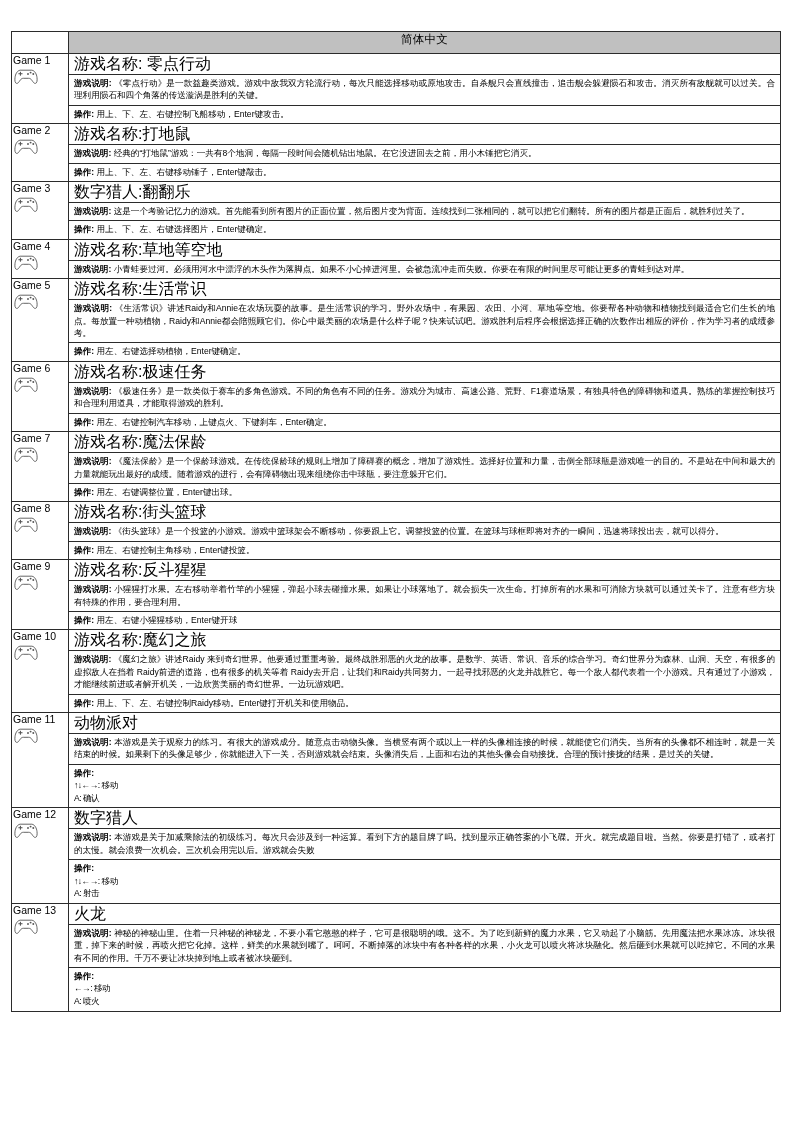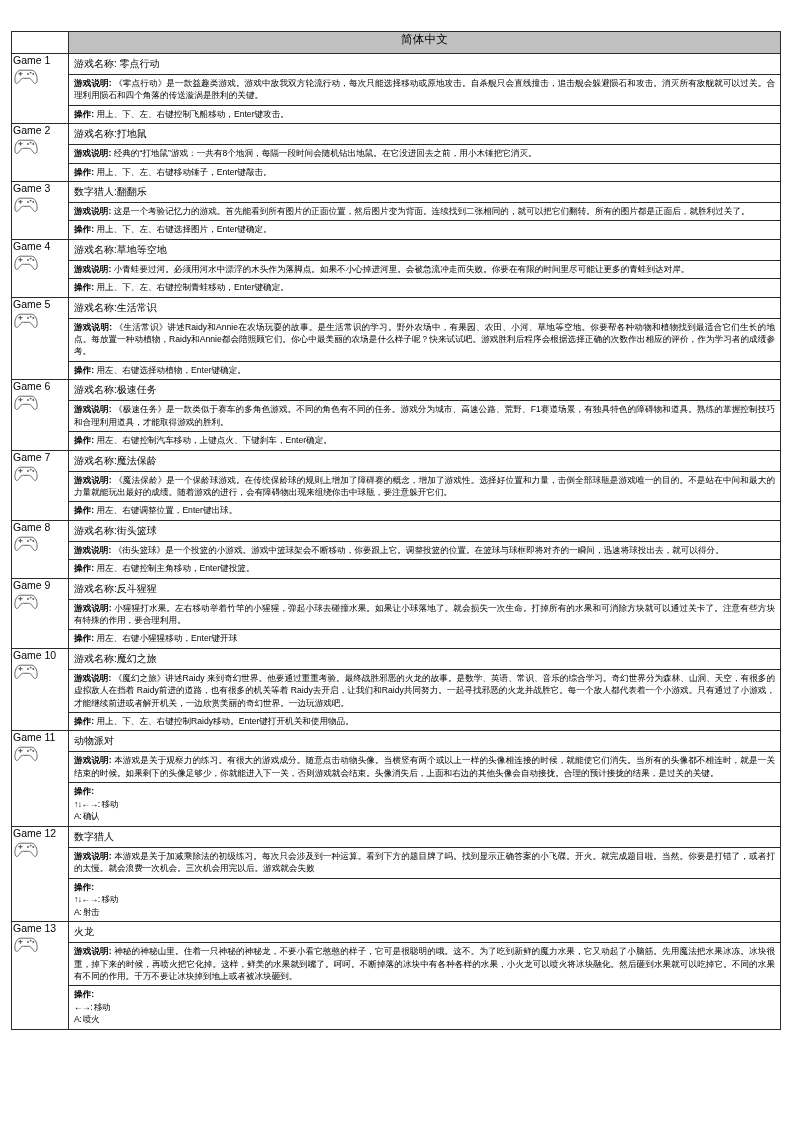--- a/index.html
+++ b/index.html
@@ -78,21 +78,21 @@
   table.inner td {
     border: 0;
     border-bottom: 1px solid #2b2b2b;
     padding: 2px 5px 3px 5px;
     vertical-align: top;
   }
   table.inner tr:last-child td {
     border-bottom: 0;
   }
   .title-row td {
-    font-size: 10px;
+    font-size: 16px;
     line-height: 15px;
     padding-top: 3px;
     padding-bottom: 3px;
   }
   .desc-row td, .ctrl-row td {
     font-size: 8.6px;
     line-height: 12.4px;
     text-align: justify;
     text-justify: inter-ideograph;
     padding-top: 3px;
@@ -230,23 +230,20 @@
           </td>
           <td>
             <table class="inner">
               <tbody>
                 <tr class="title-row">
                   <td>游戏名称:草地等空地</td>
                 </tr>
                 <tr class="desc-row">
                   <td><span class="lbl">游戏说明:</span><span> 小青蛙要过河。必须用河水中漂浮的木头作为落脚点。如果不小心掉进河里。会被急流冲走而失败。你要在有限的时间里尽可能让更多的青蛙到达对岸。</span></td>
                 </tr>
-                <tr class="ctrl-row">
-                  <td><span class="lbl">操作:</span><span class="ctrl-inline"> 用上、下、左、右键控制青蛙移动，Enter键确定。</span></td>
-                </tr>
               </tbody>
             </table>
           </td>
         </tr>
         <tr>
           <td class="label-cell">
             <span class="gname">Game 5</span>
             <span class="pad-icon">
   <svg width="24" height="17" viewBox="0 0 24 17">
     <path d="M6.2 2.2 C3.1 2.6 1.4 6.2 1.0 9.6 C0.6 12.7 1.1 15.2 2.6 15.4 C3.9 15.6 4.9 14.1 6.2 12.2 C7.1 10.9 8.0 10.3 9.3 10.3 L14.7 10.3 C16.0 10.3 16.9 10.9 17.8 12.2 C19.1 14.1 20.1 15.6 21.4 15.4 C22.9 15.2 23.4 12.7 23.0 9.6 C22.6 6.2 20.9 2.6 17.8 2.2 Z" fill="#ffffff" stroke="#555555" stroke-width="0.9"></path>

